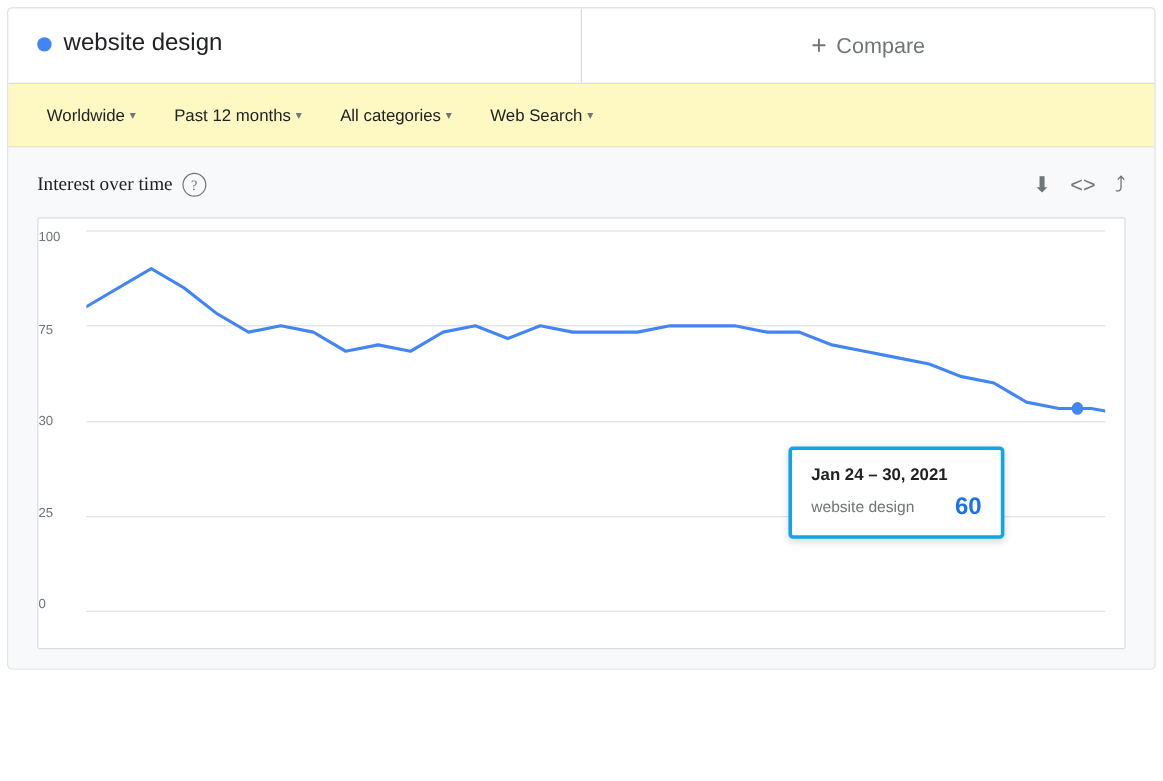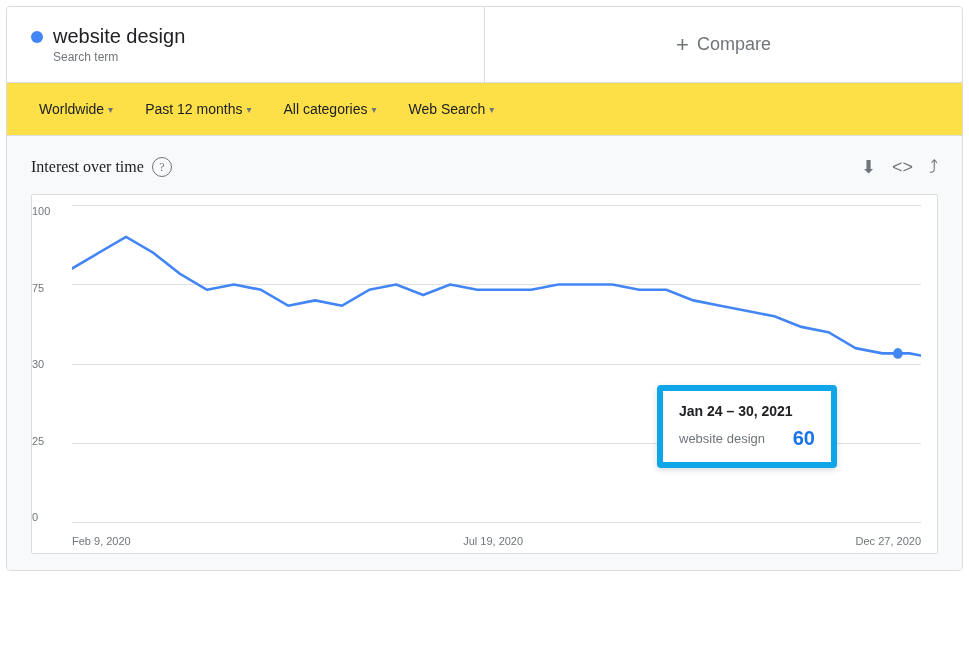--- a/index.html
+++ b/index.html
@@ -76,21 +76,21 @@
       color: #70757a;
     }
 
     
     .filter-bar {
       display: flex;
       align-items: flex-end;
       padding: 10px 20px;
       gap: 8px;
       border-bottom: 1px solid #dadce0;
-      background: #fde047;
+      background: #fef9c3;
     }
     .filter-dropdown {
       display: flex;
       align-items: center;
       gap: 4px;
       padding: 8px 12px;
       font-size: 14px;
       color: #202124;
       cursor: pointer;
       border-radius: 4px;
@@ -218,21 +218,21 @@
       left: 40px;
       top: 10px;
       right: 16px;
       bottom: 30px;
     }
 
     
     .tooltip {
       position: absolute;
       background: #fff;
-      border: 6px solid #0ea5e9;
+      border: 3px solid #0ea5e9;
       border-radius: 4px;
       padding: 12px 16px;
       box-shadow: 0 2px 6px rgba(0,0,0,0.15);
       min-width: 180px;
       right: 100px;
       top: 190px;
       z-index: 10;
     }
     .tooltip-date {
       font-size: 14px;
@@ -260,21 +260,20 @@
 <body>
 
 <div class="outer-container">
 
   <div class="header">
     <div class="search-term-section">
       <div class="search-term-row">
         <div class="blue-dot"></div>
         <span class="search-term-name">website design</span>
       </div>
-      <div class="search-term-label">Search term</div>
     </div>
     <div class="compare-section">
       <button class="compare-btn">
         <span class="plus-icon">+</span>
         <span>Compare</span>
       </button>
     </div>
   </div>
 
   <div class="filter-bar">
@@ -361,25 +360,20 @@
               784,120
               812,135
               840,140
               868,140
               880,142
             "></polyline>
 
           <circle cx="856" cy="140" r="5" fill="#4285f4"></circle>
         </svg>
 
-        <div class="x-axis">
-          <span class="x-label">Feb 9, 2020</span>
-          <span class="x-label">Jul 19, 2020</span>
-          <span class="x-label">Dec 27, 2020</span>
-        </div>
 
         <div class="tooltip">
           <div class="tooltip-date">Jan 24 – 30, 2021</div>
           <div class="tooltip-row">
             <span class="tooltip-term">website design</span>
             <span class="tooltip-value">60</span>
           </div>
         </div>
 
       </div>

